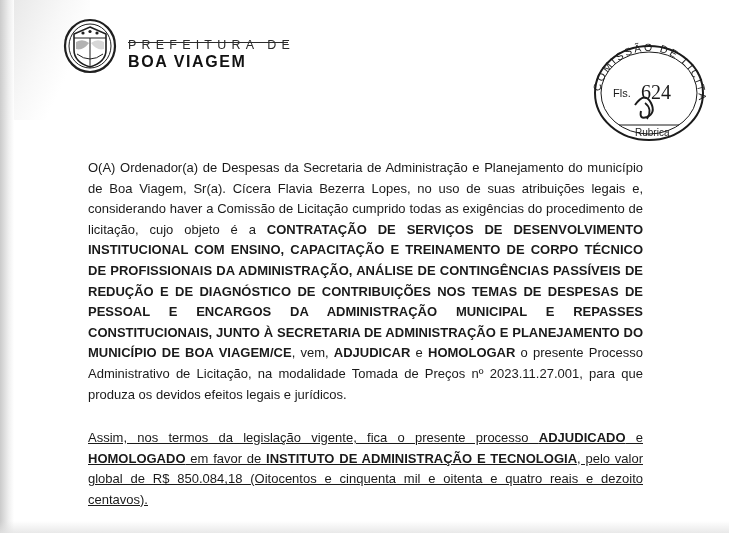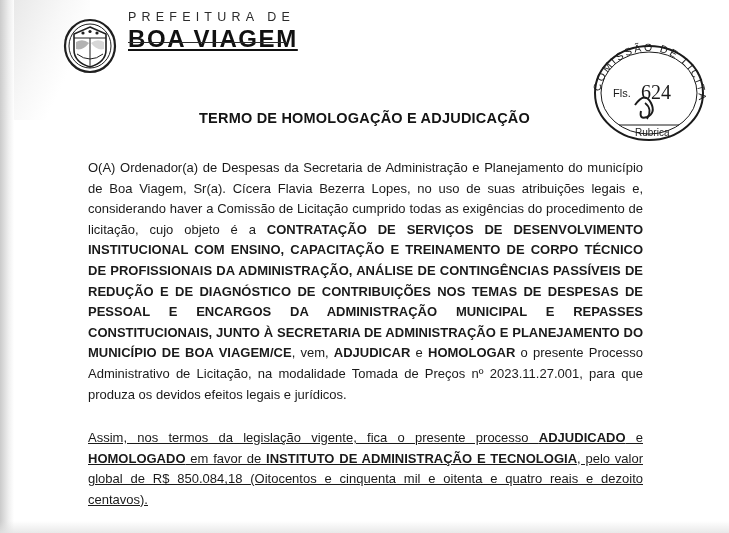--- a/index.html
+++ b/index.html
@@ -53,35 +53,34 @@
     width: 729px;
     height: 78px;
   }
   .brasao {
     position: absolute;
     left: 62px; top: 18px;
     width: 56px; height: 56px;
   }
   .brand-text {
     position: absolute;
-    left: 128px; top: 10px;
+    left: 128px; top: 38px;
   }
   .brand-top {
     font-size: 12.5px;
     letter-spacing: 5.2px;
     color: #2b2b2b;
     font-weight: 500;
   }
   .brand-bottom {
-    font-size: 24px;
+    font-size: 16px;
     letter-spacing: 1.6px;
     font-weight: 700;
     color: #111111;
     margin-top: 1px;
-    text-decoration: underline;
   }
   .brand-rule {
     position: absolute;
     left: 128px; top: 42px;
     width: 160px; height: 1px;
     background: #2b2b2b;
   }
 
   
   .stamp {
@@ -168,21 +167,20 @@
       <text x="58" y="58" font-family="Liberation Serif, serif" font-size="20" fill="#1b1b1b">624</text>
 
       <path d="M52 64 q10 -14 16 -2 q5 10 -4 14 q-8 3 -6 -6" fill="none" stroke="#1b1b1b" stroke-width="2"></path>
       <path d="M62 62 q8 6 2 16" fill="none" stroke="#1b1b1b" stroke-width="1.6"></path>
 
       <line x1="36" y1="84" x2="96" y2="84" stroke="#1b1b1b" stroke-width="1"></line>
       <text x="52" y="95" font-family="Liberation Sans, sans-serif" font-size="10" fill="#1b1b1b">Rubrica</text>
     </svg>
   </div>
 
-  <div class="doc-title">TERMO DE HOMOLOGAÇÃO E ADJUDICAÇÃO</div>
 
   <div class="para para1">
     <span>O(A) Ordenador(a) de Despesas da Secretaria de Administração e Planejamento do município de Boa Viagem, Sr(a). Cícera Flavia Bezerra Lopes, no uso de suas atribuições legais e, considerando haver a Comissão de Licitação cumprido todas as exigências do procedimento de licitação, cujo objeto é a </span><span class="caps-block">CONTRATAÇÃO DE SERVIÇOS DE DESENVOLVIMENTO INSTITUCIONAL COM ENSINO, CAPACITAÇÃO E TREINAMENTO DE CORPO TÉCNICO DE PROFISSIONAIS DA ADMINISTRAÇÃO, ANÁLISE DE CONTINGÊNCIAS PASSÍVEIS DE REDUÇÃO E DE DIAGNÓSTICO DE CONTRIBUIÇÕES NOS TEMAS DE DESPESAS DE PESSOAL E ENCARGOS DA ADMINISTRAÇÃO MUNICIPAL E REPASSES CONSTITUCIONAIS, JUNTO À SECRETARIA DE ADMINISTRAÇÃO E PLANEJAMENTO DO MUNICÍPIO DE BOA VIAGEM/CE</span><span>, vem, </span><span class="b">ADJUDICAR</span><span> e </span><span class="b">HOMOLOGAR</span><span> o presente Processo Administrativo de Licitação, na modalidade Tomada de Preços nº 2023.11.27.001, para que produza os devidos efeitos legais e jurídicos.</span>
   </div>
 
   <div class="para para2">
     <span>Assim, nos termos da legislação vigente, fica o presente processo </span><span class="b">ADJUDICADO</span><span> e </span><span class="b">HOMOLOGADO</span><span> em favor de </span><span class="b">INSTITUTO DE ADMINISTRAÇÃO E TECNOLOGIA</span><span>, pelo valor global de R$ 850.084,18 (Oitocentos e cinquenta mil e oitenta e quatro reais e dezoito centavos).</span>
   </div>
 
 </div>

